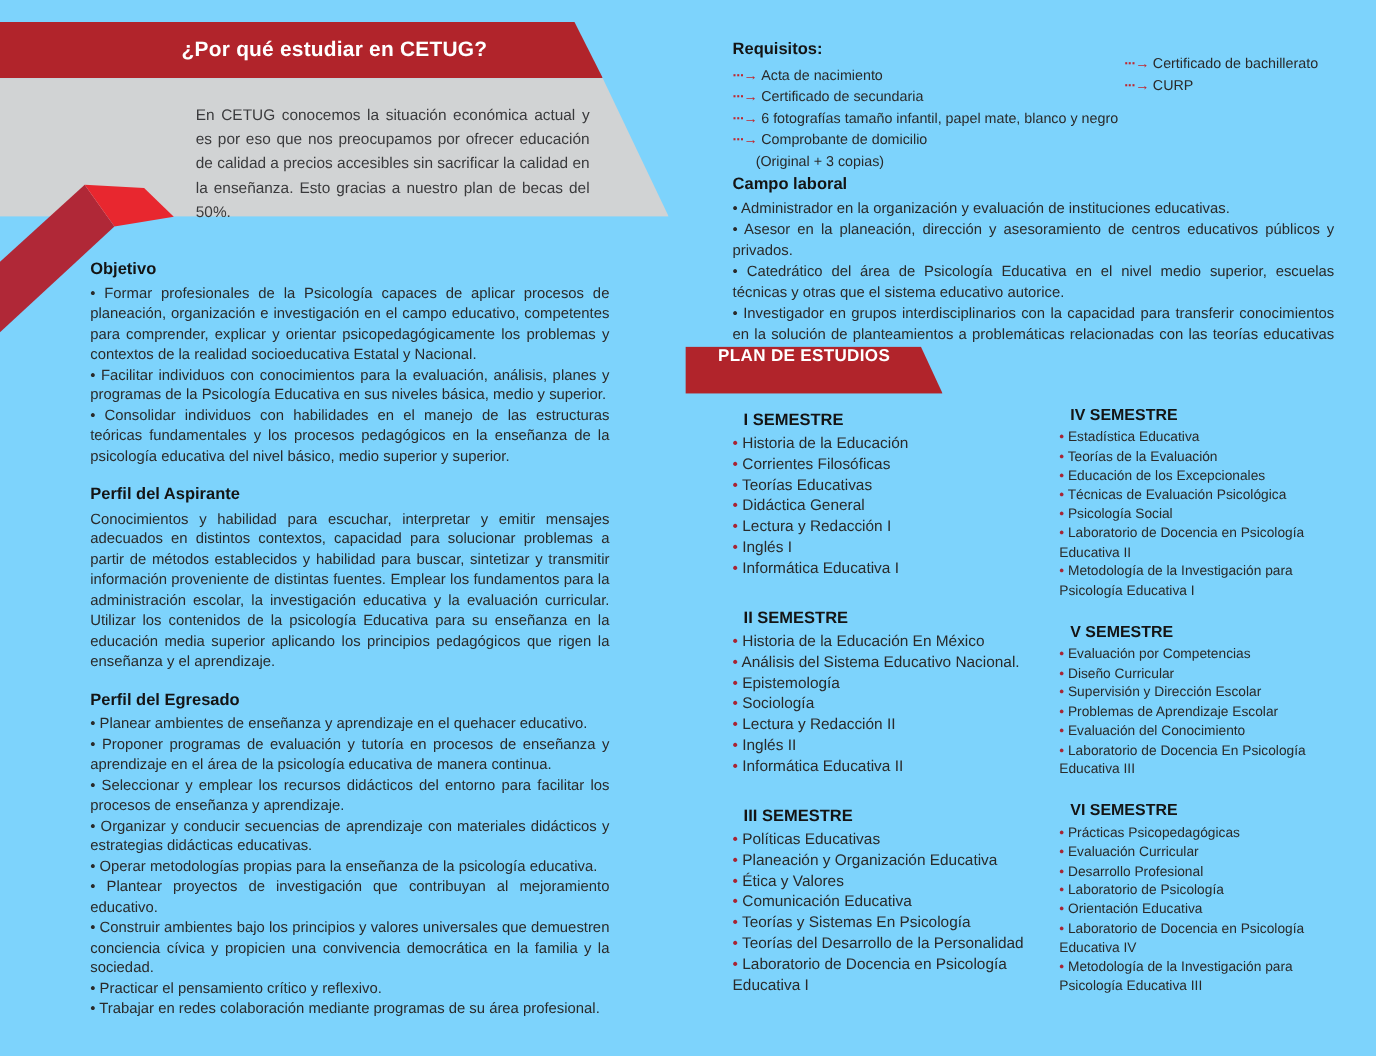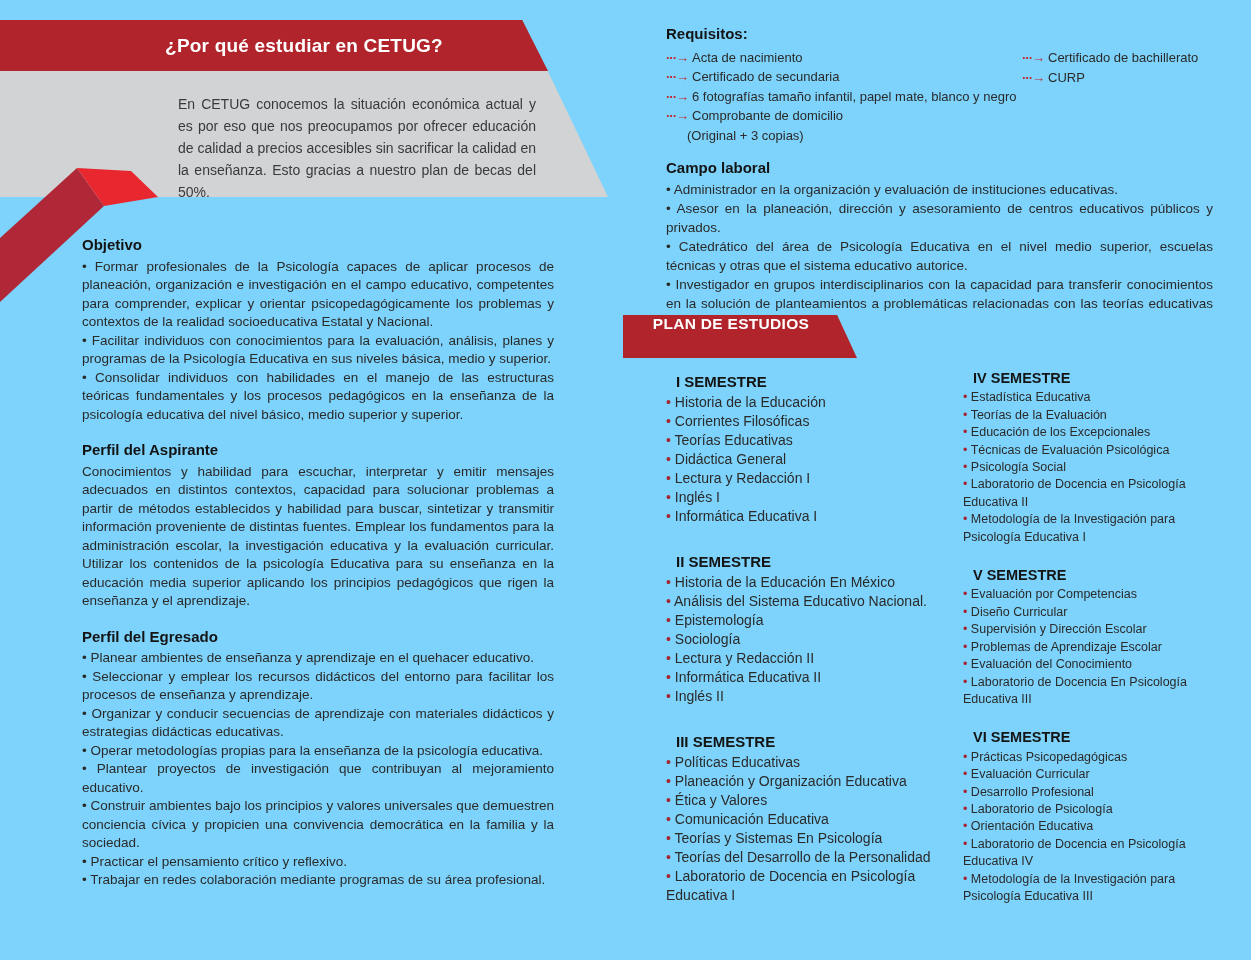--- a/index.html
+++ b/index.html
@@ -33,21 +33,21 @@
   p{margin:0;}
   .bp{text-align:justify;}
   .dot{color:inherit;}
   
   .left-col{position:absolute;left:82px;top:236px;width:472px;z-index:2;
     font-size:13.5px;line-height:18.5px;}
   .left-col section{margin-bottom:17px;}
   .left-col section:last-child{margin-bottom:0;}
   .body-just{text-align:justify;}
   
-  .req{position:absolute;left:666px;top:24px;width:352px;font-size:13px;line-height:19.5px;}
+  .req{position:absolute;left:666px;top:35px;width:352px;font-size:13px;line-height:19.5px;}
   .req h2{margin-bottom:4px;}
   .arrow{color:var(--arrow-red);font-weight:bold;letter-spacing:-1px;margin-right:4px;}
   .req-note{padding-left:21px;}
   .req2{position:absolute;left:1022px;top:48px;width:210px;font-size:13px;line-height:19.5px;}
   
   .campo{position:absolute;left:666px;top:158px;width:547px;font-size:13.5px;line-height:19px;}
   .campo .bp{text-align:justify;}
   
   .plan-banner{
     position:absolute;left:623px;top:315px;width:234px;height:43px;z-index:1;
@@ -89,20 +89,21 @@
         </div>
     </section>
     <section>
       <h2>Perfil del Aspirante</h2>
       <p class="body-just">Conocimientos y habilidad para escuchar, interpretar y emitir mensajes adecuados en distintos contextos, capacidad para solucionar problemas a partir de métodos establecidos y habilidad para buscar, sintetizar y transmitir información proveniente de distintas fuentes. Emplear los fundamentos para la administración escolar, la investigación educativa y la evaluación curricular. Utilizar los contenidos de la psicología Educativa para su enseñanza en la educación media superior aplicando los principios pedagógicos que rigen la enseñanza y el aprendizaje.</p>
     </section>
     <section>
       <h2>Perfil del Egresado</h2>
       <div>
           <p class="bp"><span class="dot">• </span>Planear ambientes de enseñanza y aprendizaje en el quehacer educativo.</p>
+          <p class="bp"><span class="dot">• </span>Proponer programas de evaluación y tutoría en procesos de enseñanza y aprendizaje en el área de la psicología educativa de manera continua.</p>
           <p class="bp"><span class="dot">• </span>Seleccionar y emplear los recursos didácticos del entorno para facilitar los procesos de enseñanza y aprendizaje.</p>
           <p class="bp"><span class="dot">• </span>Organizar y conducir secuencias de aprendizaje con materiales didácticos y estrategias didácticas educativas.</p>
           <p class="bp"><span class="dot">• </span>Operar metodologías propias para la enseñanza de la psicología educativa.</p>
           <p class="bp"><span class="dot">• </span>Plantear proyectos de investigación que contribuyan al mejoramiento educativo.</p>
           <p class="bp"><span class="dot">• </span>Construir ambientes bajo los principios y valores universales que demuestren conciencia cívica y propicien una convivencia democrática en la familia y la sociedad.</p>
           <p class="bp"><span class="dot">• </span>Practicar el pensamiento crítico y reflexivo.</p>
           <p class="bp"><span class="dot">• </span>Trabajar en redes colaboración mediante programas de su área profesional.</p>
         </div>
     </section>
   </div>
@@ -148,22 +149,22 @@
         <p class="si"><span class="rdot">• </span>Inglés I</p>
         <p class="si"><span class="rdot">• </span>Informática Educativa I</p>
       </div>
       <div class="sem">
         <h3>II SEMESTRE</h3>
         <p class="si"><span class="rdot">• </span>Historia de la Educación En México</p>
         <p class="si"><span class="rdot">• </span>Análisis del Sistema Educativo Nacional.</p>
         <p class="si"><span class="rdot">• </span>Epistemología</p>
         <p class="si"><span class="rdot">• </span>Sociología</p>
         <p class="si"><span class="rdot">• </span>Lectura y Redacción II</p>
+        <p class="si"><span class="rdot">• </span>Inglés II</p>
         <p class="si"><span class="rdot">• </span>Informática Educativa II</p>
-        <p class="si"><span class="rdot">• </span>Inglés II</p>
       </div>
       <div class="sem">
         <h3>III SEMESTRE</h3>
         <p class="si"><span class="rdot">• </span>Políticas Educativas</p>
         <p class="si"><span class="rdot">• </span>Planeación y Organización Educativa</p>
         <p class="si"><span class="rdot">• </span>Ética y Valores</p>
         <p class="si"><span class="rdot">• </span>Comunicación Educativa</p>
         <p class="si"><span class="rdot">• </span>Teorías y Sistemas En Psicología</p>
         <p class="si"><span class="rdot">• </span>Teorías del Desarrollo de la Personalidad</p>
         <p class="si"><span class="rdot">• </span>Laboratorio de Docencia en Psicología Educativa I</p>

